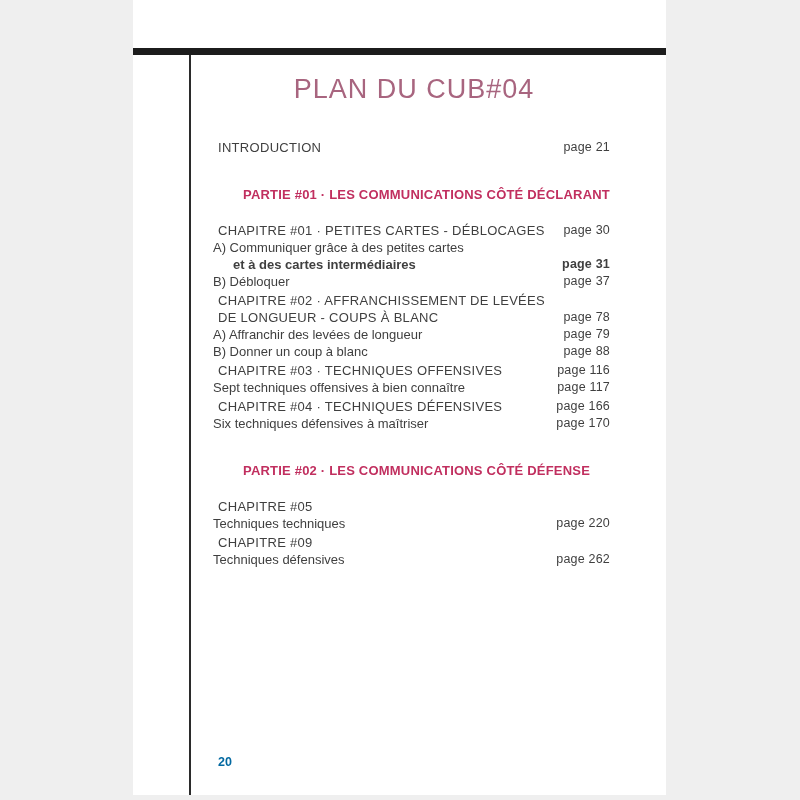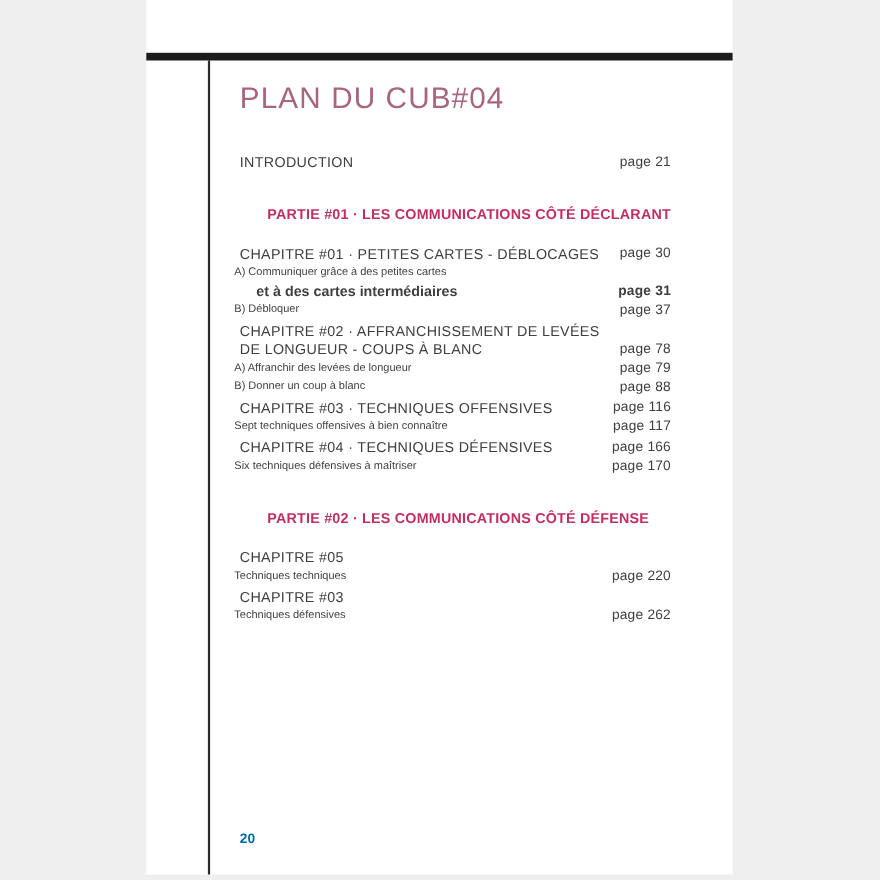--- a/index.html
+++ b/index.html
@@ -27,33 +27,34 @@
   }
   .content {
     position:absolute; left:85px; top:0; width:392px;
   }
   .doc-title {
     margin-top:72px;
     font-size:27px; line-height:34px;
     letter-spacing:1px;
     color:var(--title,#a8657f);
     white-space:nowrap;
+    text-align:center;
   }
   .toc-block { margin-top:2px; }
   .toc-block:first-child { margin-top:33px; }
   .part-block { margin-top:30px; margin-bottom:19px;margin-left:25px; }
   .toc-row {
     display:flex; justify-content:space-between; align-items:flex-start;
     line-height:17px;
     color:var(--body-text,#3f3f3f);
     white-space:nowrap;
   }
   .toc-text { }
   .caps  > .toc-text { font-size:13px; letter-spacing:0.3px; }
-  .sub   > .toc-text { font-size:10px; }
+  .sub   > .toc-text { font-size:13px; }
   .sub   { margin-left:-5px; }
   .sub-indent { margin-left:15px;font-weight:bold; }
   .sub-indent > .toc-text { font-size:13px; }
   .part  > .toc-text {
     font-size:13px; font-weight:bold; letter-spacing:0.2px;
     color:var(--part-heading,#c12f5f);
   }
   .toc-page {
     font-size:12.5px; letter-spacing:0.2px;
     flex-shrink:0; padding-left:10px;
@@ -147,21 +148,21 @@
           <div class="toc-row caps">
             <span class="toc-text">CHAPITRE #05</span>
           </div>
           <div class="toc-row sub">
             <span class="toc-text">Techniques techniques</span>
             <span class="toc-page">page 220</span>
           </div>
         </div>
         <div class="toc-block">
           <div class="toc-row caps">
-            <span class="toc-text">CHAPITRE #03</span>
+            <span class="toc-text">CHAPITRE #09</span>
           </div>
           <div class="toc-row sub">
             <span class="toc-text">Techniques défensives</span>
             <span class="toc-page">page 262</span>
           </div>
         </div>
       </div>
   </div>
   <div class="footer-page-number">20</div>
 </div>

